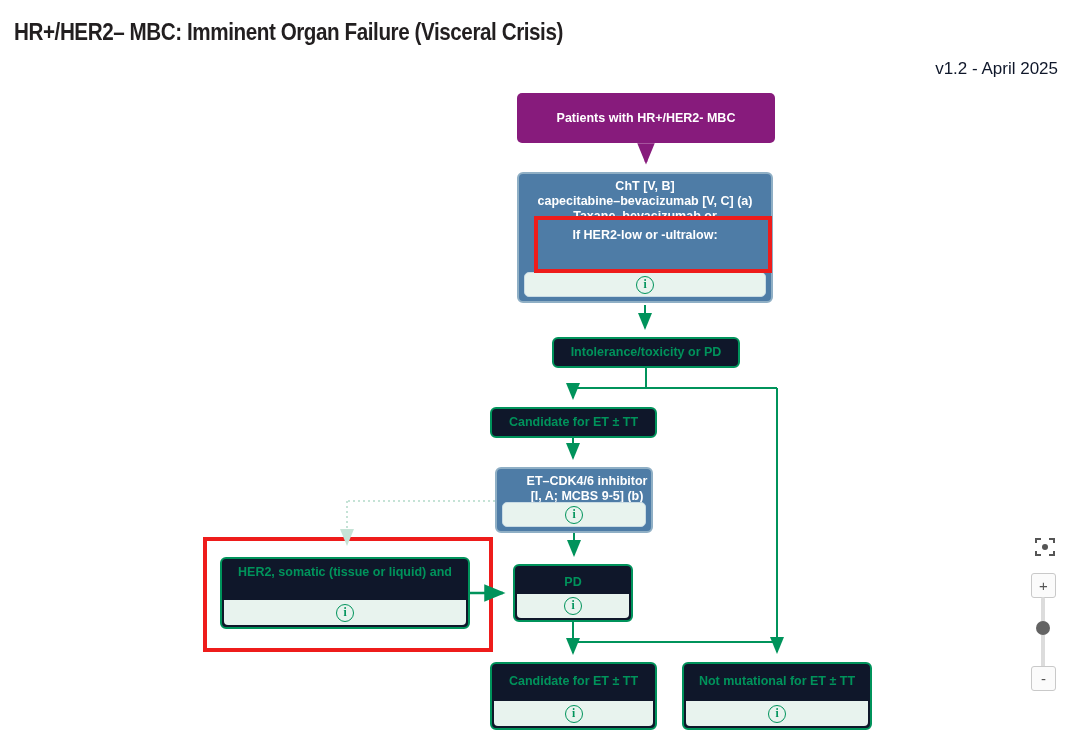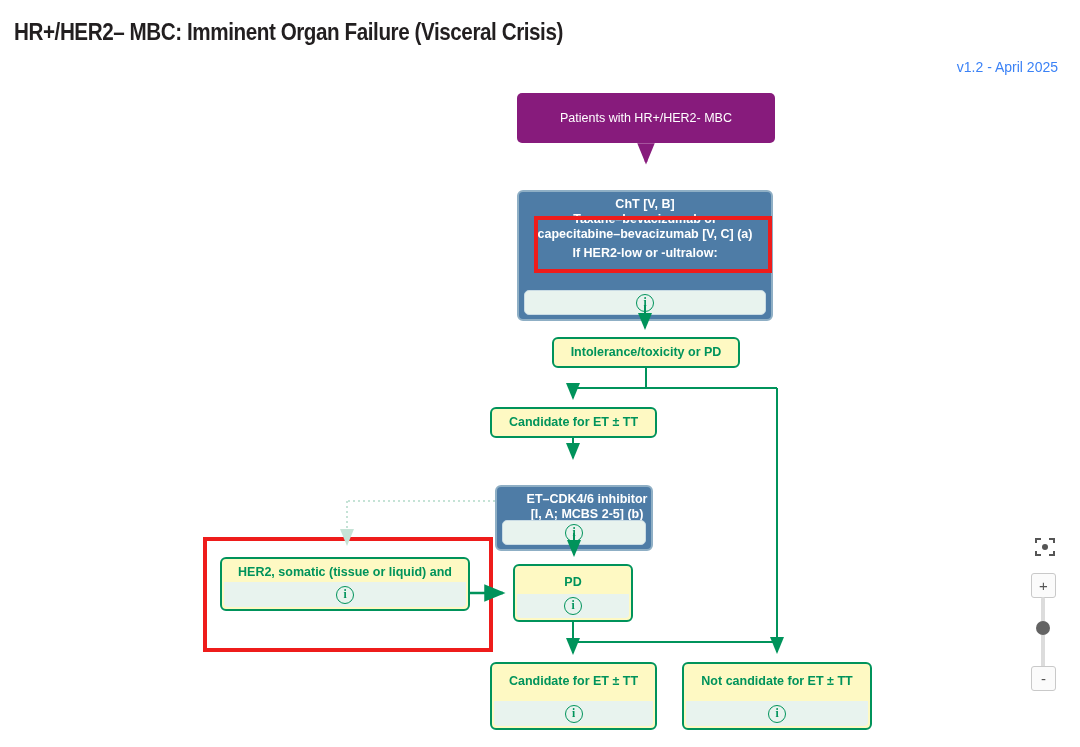--- a/index.html
+++ b/index.html
@@ -1,29 +1,29 @@
 <!DOCTYPE html>
 <html><head>
 <meta charset="utf-8">
 <style>
   html,body{margin:0;padding:0;background:#ffffff;}
   .page{position:relative;width:1080px;height:747px;background:#ffffff;overflow:hidden;
         font-family:"Liberation Sans","DejaVu Sans",sans-serif;}
   .title{position:absolute;left:14px;top:18px;margin:0;font-size:24px;font-weight:bold;
          color:#221f20;letter-spacing:-0.5px;white-space:nowrap;
          transform:scaleX(0.86);transform-origin:left top;}
-  .version{position:absolute;top:59px;right:22px;font-size:14px;color:#3b82f6;}
+  .version{position:absolute;top:59px;right:22px;font-size:17px;color:#0f172a;}
 
   .node{position:absolute;box-sizing:border-box;text-align:center;}
-  .purple-box{background:#871b7c;border-radius:5px;color:#ffffff;font-weight:normal;font-size:12.5px;
+  .purple-box{background:#871b7c;border-radius:5px;color:#ffffff;font-weight:bold;font-size:12.5px;
               line-height:16px;display:flex;flex-direction:column;justify-content:center;z-index:2;}
   .blue-box{background:#4e7ca6;border:2px solid #8fafc5;border-radius:6px;color:#ffffff;
-            font-weight:bold;font-size:12.5px;line-height:15px;z-index:2;margin-top:18px;}
+            font-weight:bold;font-size:12.5px;line-height:15px;z-index:2;}
   .blue-box .txt{padding-top:5px;}
-  .green-box{background:#fef9c3;border:2px solid #00935b;border-radius:6px;color:#00935b;
+  .green-box{background:#0f172a;border:2px solid #00935b;border-radius:6px;color:#00935b;
              font-weight:bold;font-size:12.5px;line-height:15px;z-index:2;}
   .simple{display:flex;align-items:center;justify-content:center;}
   .strip{position:absolute;left:5px;right:5px;bottom:4px;height:23px;background:#e8f3ee;
          border:1px solid #c9dbe4;border-radius:5px;display:flex;align-items:center;justify-content:center;}
   .green-box .strip{left:2px;right:2px;bottom:2px;border:none;border-radius:0 0 4px 4px;height:25px;}
   .info{display:inline-flex;align-items:center;justify-content:center;width:16px;height:16px;
         border:1.6px solid #00935b;border-radius:50%;color:#00935b;
         font-family:"Liberation Serif","DejaVu Serif",serif;font-size:11.5px;font-weight:bold;
         font-style:normal;line-height:1;cursor:pointer;}
   .redline{position:absolute;border:4px solid #ee1c1b;background:transparent;z-index:3;pointer-events:none;}
@@ -73,22 +73,22 @@
     <path d="M347,542 V544" stroke="#c5e3d6" stroke-width="2" fill="none" marker-end="url(#al)"></path>
   </svg>
 
   <div class="node purple-box" style="left:517px;top:93px;width:258px;height:50px;">
     <div>Patients with HR+/HER2- MBC</div>
   </div>
 
   <div class="node blue-box" style="left:517px;top:172px;width:256px;height:131px;">
     <div class="txt">
       <div>ChT [V, B]</div>
+      <div>capecitabine–bevacizumab [V, C] (a)</div>
       <div>Taxane–bevacizumab or</div>
-      <div>capecitabine–bevacizumab [V, C] (a)</div>
       <div style="height:4px;"></div>
       <div>If HER2-low or -ultralow:</div>
     </div>
     <div class="strip">
       <span class="info">i</span>
     </div>
   </div>
 
   <div class="redline" style="left:534px;top:216px;width:230px;height:49px;"></div>
 
@@ -96,28 +96,28 @@
     <span>Intolerance/toxicity or PD</span>
   </div>
 
   <div class="node green-box simple" style="left:490px;top:407px;width:167px;height:31px;">
     <span>Candidate for ET ± TT</span>
   </div>
 
   <div class="node blue-box" style="left:495px;top:467px;width:158px;height:66px;padding-left:26px;">
     <div class="txt">
       <div>ET–CDK4/6 inhibitor</div>
-      <div>[I, A; MCBS 2-5] (b)</div>
+      <div>[I, A; MCBS 9-5] (b)</div>
     </div>
     <div class="strip">
       <span class="info">i</span>
     </div>
   </div>
 
-  <div class="node green-box" style="left:220px;top:557px;width:250px;height:54px;">
+  <div class="node green-box" style="left:220px;top:557px;width:250px;height:72px;">
     <div style="padding-top:6px;">
       <div>HER2, somatic (tissue or liquid) and</div>
     </div>
     <div class="strip">
       <span class="info">i</span>
     </div>
   </div>
 
   <div class="redline" style="left:203px;top:537px;width:282px;height:107px;"></div>
 
@@ -129,21 +129,21 @@
   </div>
 
   <div class="node green-box" style="left:490px;top:662px;width:167px;height:68px;">
     <div style="padding-top:10px;">Candidate for ET ± TT</div>
     <div class="strip">
       <span class="info">i</span>
     </div>
   </div>
 
   <div class="node green-box" style="left:682px;top:662px;width:190px;height:68px;">
-    <div style="padding-top:10px;">Not candidate for ET ± TT</div>
+    <div style="padding-top:10px;">Not mutational for ET ± TT</div>
     <div class="strip">
       <span class="info">i</span>
     </div>
   </div>
 
   <svg class="fit-icon" viewBox="0 0 22 22">
     <g stroke="#555" stroke-width="2" fill="none">
       <path d="M2,7 V3 H7"></path>
       <path d="M15,3 H20 V7"></path>
       <path d="M20,15 V19 H15"></path>

